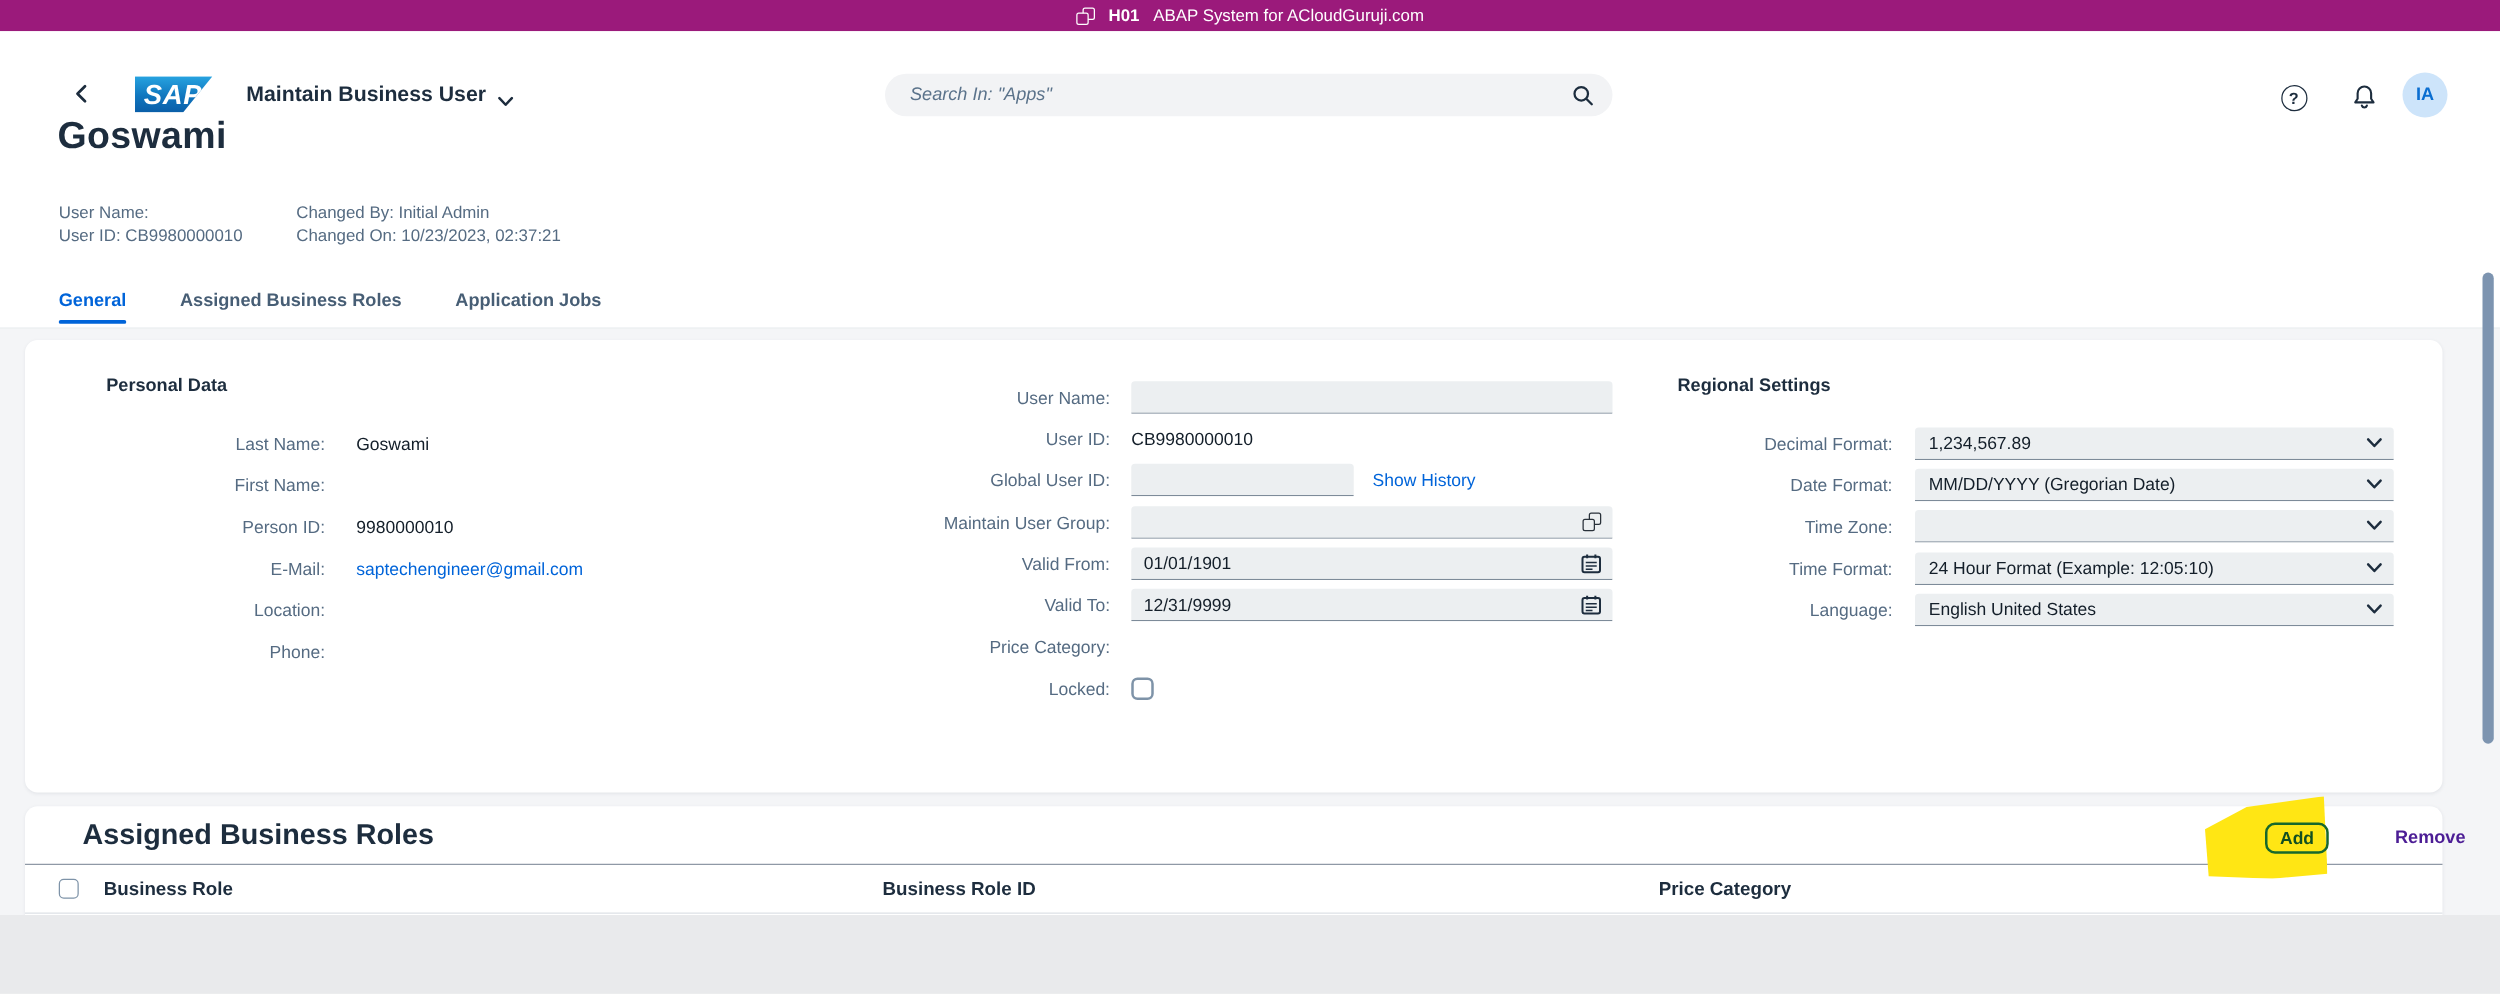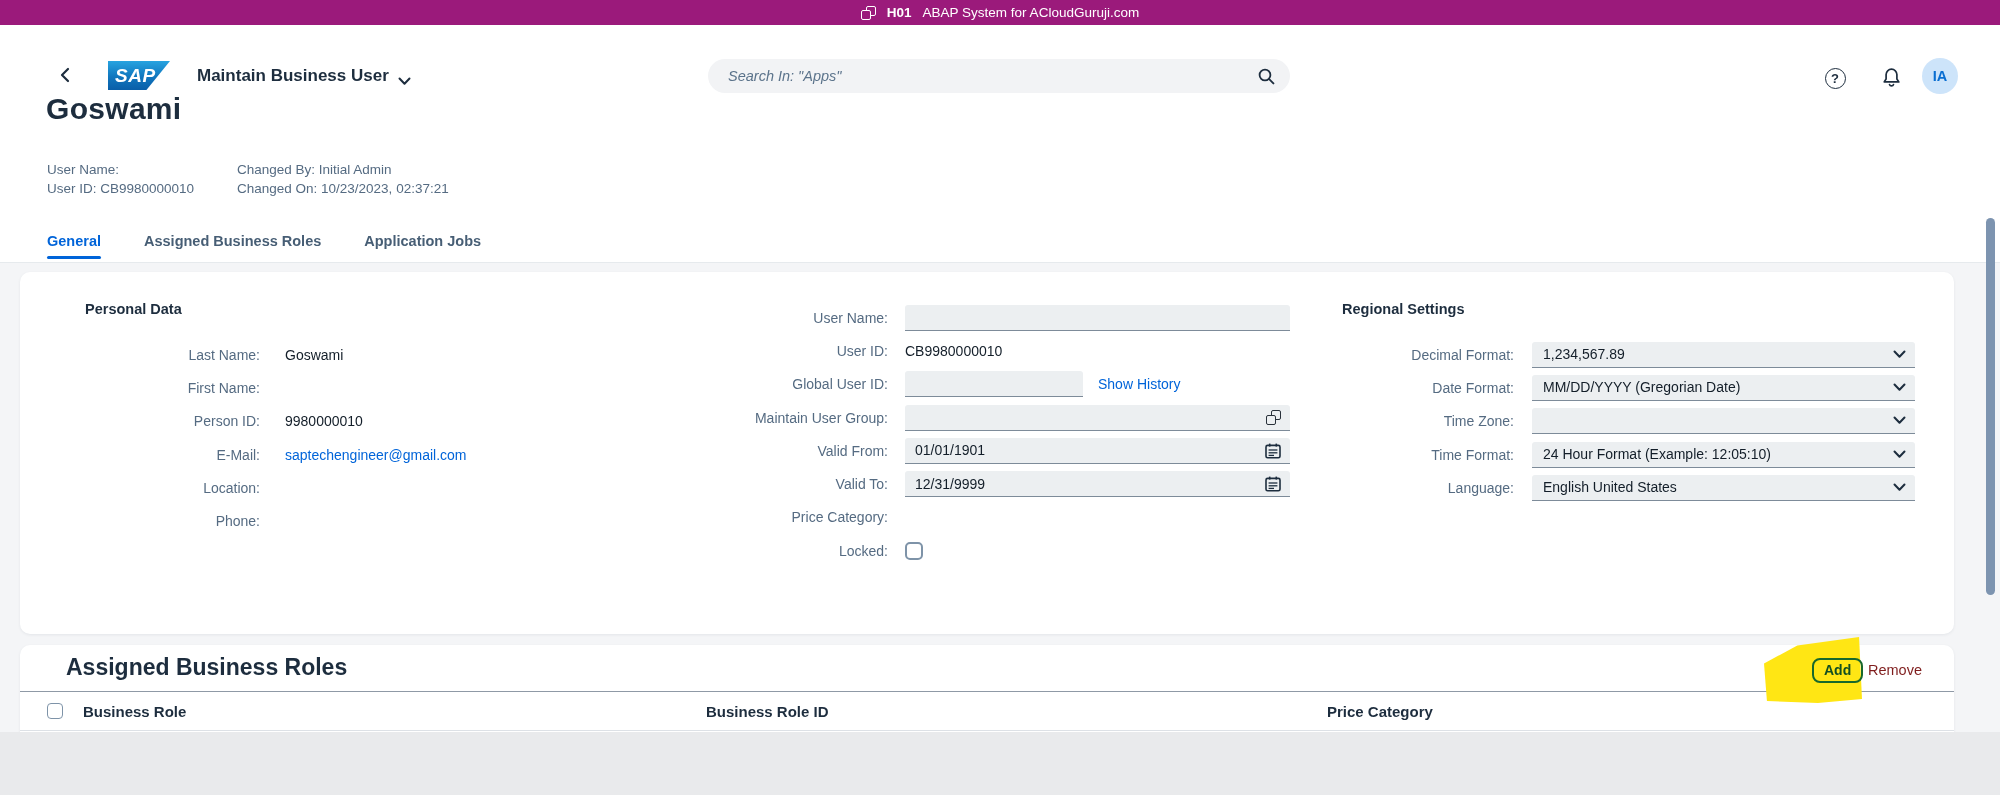--- a/index.html
+++ b/index.html
@@ -19,21 +19,21 @@
   .banner .sid { font-size:13.5px; font-weight:bold; }
   .banner .sdesc { font-size:13.5px; }
   
   .shellbar { position:absolute; top:25px; left:0; width:100%; height:50px; background:#fff; }
   .back-btn { position:absolute; left:56px; top:40px; width:20px; height:20px; cursor:pointer; color:#1D2D3E; }
   .sap-logo {
     position:absolute; left:108px; top:36px; width:62px; height:29px;
     background:linear-gradient(180deg,#27A3E0 0%,#1076BE 55%,#0A5EA8 100%);
     clip-path:polygon(0 0,100% 0,62% 100%,0 100%);
     display:flex; align-items:center; padding-left:7px;
-    color:#fff; font-weight:bold; font-style:italic; font-size:19px; letter-spacing:0.5px;
+    color:#fff; font-weight:bold; font-style:italic; font-size:22px; letter-spacing:0.5px;
   }
   .app-title { position:absolute; left:197px; top:41px; display:flex; align-items:flex-end; gap:9px; cursor:pointer; }
   .app-title .t { font-size:17px; font-weight:bold; color:#1D2D3E; }
   .search-pill {
     position:absolute; left:708px; top:34px; width:582px; height:34px; border-radius:17px;
     background:#F2F3F5; display:flex; align-items:center; padding:0 14px 0 20px;
   }
   .search-pill input {
     flex:1; border:none; outline:none; background:transparent;
     font-family:"Liberation Sans", sans-serif; font-size:14.5px; font-style:italic; color:#3c5268;
@@ -95,21 +95,21 @@
   }
   .sel .stext { font-size:14px; color:#131E29; }
   .chk { width:18px; height:18px; border:2px solid #7E93A8; border-radius:5px; background:#fff; cursor:pointer; }
   
   .roles-title { position:absolute; left:46px; top:9px; font-size:23px; font-weight:bold; color:#1D2D3E; }
   .hl-blob { position:absolute; left:1744px; top:-8px; width:98px; height:66px; background:#FFE614;
              clip-path:polygon(0 40%, 34% 13%, 97% 0, 100% 94%, 55% 100%, 3% 97%); z-index:1; }
   .add-btn { position:absolute; left:1792px; top:13px; z-index:2; padding:2px 10px 3px 10px;
              border:2px solid #17682C; border-radius:8px; background:transparent;
              font-family:"Liberation Sans", sans-serif; font-size:14px; font-weight:bold; color:#124F22; cursor:pointer;text-align:right; }
-  .remove-btn { position:absolute; left:1848px; top:17px; z-index:2; font-size:14.5px; color:#7f1d1d; cursor:pointer; }
+  .remove-btn { position:absolute; left:1896px; top:17px; z-index:2; font-size:14.5px; color:#4c1d95; cursor:pointer;font-weight:bold; }
   .tbl-topline { position:absolute; left:0; top:46px; width:100%; height:1px; background:#8F99A6; }
   .tbl-head { position:absolute; left:0; top:47px; width:100%; height:39px; border-bottom:1px solid #DDE1E6; }
   .tbl-head .chk { position:absolute; left:27px; top:11px; width:16px; height:16px; border-width:1.5px; border-radius:4px; }
   .colh { position:absolute; top:11px; font-size:15px; font-weight:bold; color:#1D2D3E; }
   .col1 { left:63px; } .col2 { left:686px; } .col3 { left:1307px; }
   .tbl-empty { position:absolute; left:0; top:86px; width:100%; height:39px; border-bottom:1px solid #CBD3DB;
                display:flex; align-items:center; justify-content:center; font-size:14.5px; color:#737373;font-weight:bold; }
   
   .sb-thumb { position:absolute; right:5px; top:218px; width:9px; height:377px; background:#7D94B0; border-radius:5px; cursor:pointer; }
   svg { display:block; }

